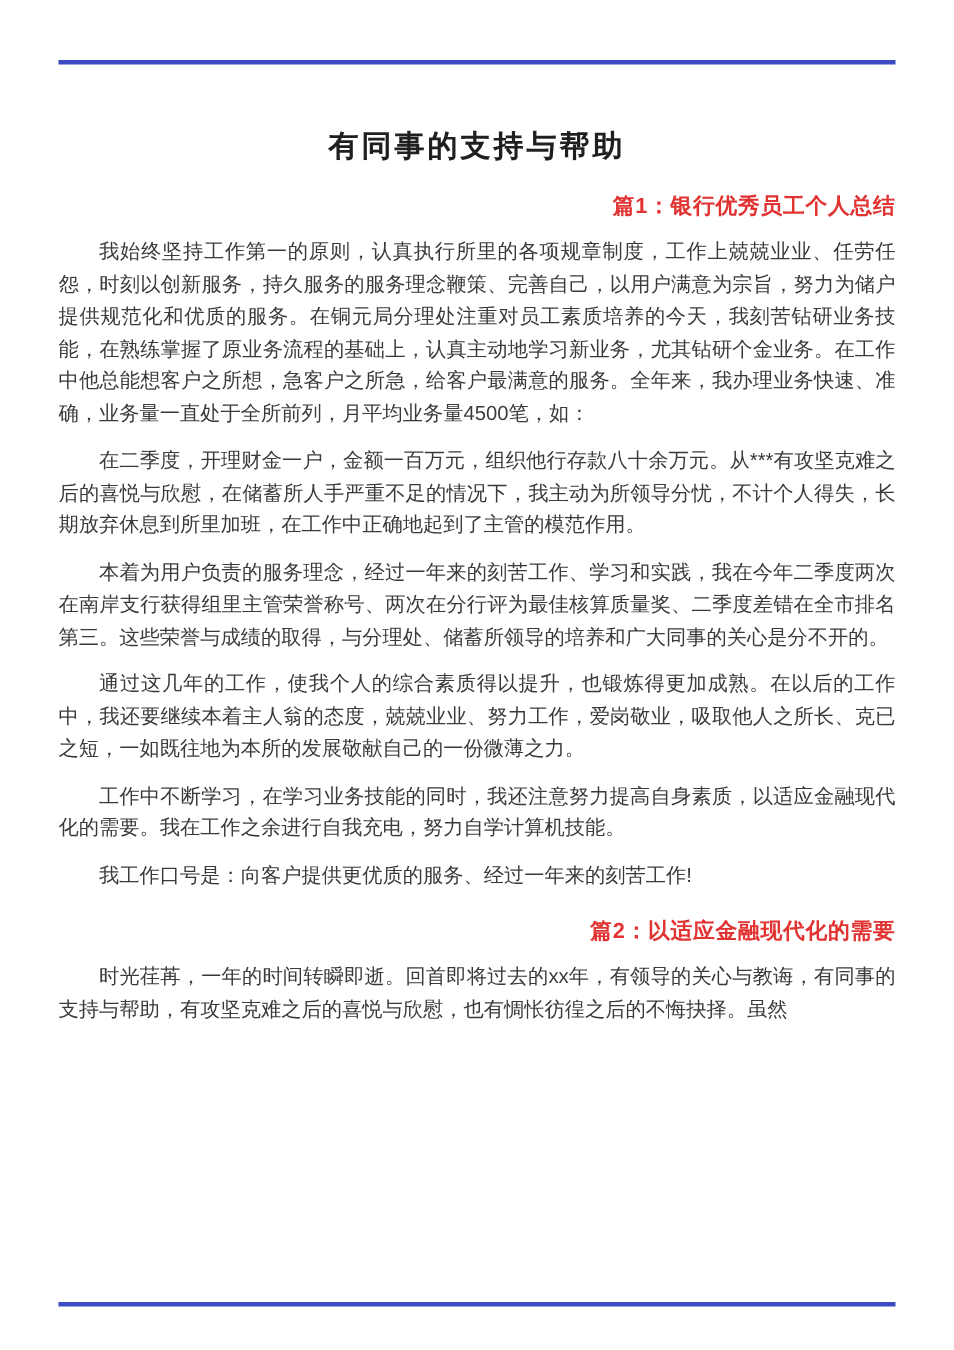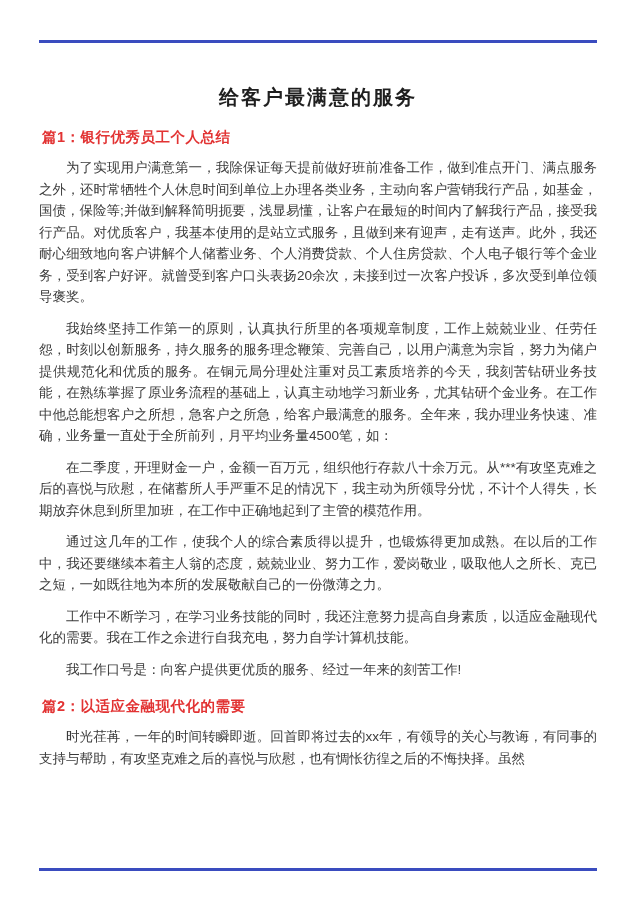--- a/index.html
+++ b/index.html
@@ -34,45 +34,46 @@
     font-weight: bold;
     text-align: center;
     color: #1f1f1f;
     letter-spacing: 2px;
     margin: 10px 0 8px 0;
   }
   h2.section-heading {
     font-size: 14.5px;
     font-weight: bold;
     color: var(--heading-red, #e23333);
-    margin: 17px 0 5px 3px;
+    margin: 17px 0 5px 13px;
     letter-spacing: 0.5px;
+    text-align: right;
   }
   p.para {
     font-size: 13.5px;
     line-height: 21.5px;
     text-indent: 2em;
     text-align: justify;
     color: #3a3a3a;
     margin: 10px 0;
   }
 </style>
 </head>
 <body>
 
 <div class="page">
   <div class="rule top"></div>
 
   <div class="content">
-    <h1 class="doc-title">给客户最满意的服务</h1>
+    <h1 class="doc-title">有同事的支持与帮助</h1>
 
     <h2 class="section-heading">篇1：银行优秀员工个人总结</h2>
-    <p class="para">为了实现用户满意第一，我除保证每天提前做好班前准备工作，做到准点开门、满点服务之外，还时常牺牲个人休息时间到单位上办理各类业务，主动向客户营销我行产品，如基金，国债，保险等;并做到解释简明扼要，浅显易懂，让客户在最短的时间内了解我行产品，接受我行产品。对优质客户，我基本使用的是站立式服务，且做到来有迎声，走有送声。此外，我还耐心细致地向客户讲解个人储蓄业务、个人消费贷款、个人住房贷款、个人电子银行等个金业务，受到客户好评。就曾受到客户口头表扬20余次，未接到过一次客户投诉，多次受到单位领导褒奖。</p>
     <p class="para">我始终坚持工作第一的原则，认真执行所里的各项规章制度，工作上兢兢业业、任劳任怨，时刻以创新服务，持久服务的服务理念鞭策、完善自己，以用户满意为宗旨，努力为储户提供规范化和优质的服务。在铜元局分理处注重对员工素质培养的今天，我刻苦钻研业务技能，在熟练掌握了原业务流程的基础上，认真主动地学习新业务，尤其钻研个金业务。在工作中他总能想客户之所想，急客户之所急，给客户最满意的服务。全年来，我办理业务快速、准确，业务量一直处于全所前列，月平均业务量4500笔，如：</p>
     <p class="para">在二季度，开理财金一户，金额一百万元，组织他行存款八十余万元。从***有攻坚克难之后的喜悦与欣慰，在储蓄所人手严重不足的情况下，我主动为所领导分忧，不计个人得失，长期放弃休息到所里加班，在工作中正确地起到了主管的模范作用。</p>
+    <p class="para">本着为用户负责的服务理念，经过一年来的刻苦工作、学习和实践，我在今年二季度两次在南岸支行获得组里主管荣誉称号、两次在分行评为最佳核算质量奖、二季度差错在全市排名第三。这些荣誉与成绩的取得，与分理处、储蓄所领导的培养和广大同事的关心是分不开的。</p>
     <p class="para">通过这几年的工作，使我个人的综合素质得以提升，也锻炼得更加成熟。在以后的工作中，我还要继续本着主人翁的态度，兢兢业业、努力工作，爱岗敬业，吸取他人之所长、克已之短，一如既往地为本所的发展敬献自己的一份微薄之力。</p>
     <p class="para">工作中不断学习，在学习业务技能的同时，我还注意努力提高自身素质，以适应金融现代化的需要。我在工作之余进行自我充电，努力自学计算机技能。</p>
     <p class="para">我工作口号是：向客户提供更优质的服务、经过一年来的刻苦工作!</p>
 
     <h2 class="section-heading">篇2：以适应金融现代化的需要</h2>
     <p class="para">时光荏苒，一年的时间转瞬即逝。回首即将过去的xx年，有领导的关心与教诲，有同事的支持与帮助，有攻坚克难之后的喜悦与欣慰，也有惆怅彷徨之后的不悔抉择。虽然</p>
   </div>
 
   <div class="rule bottom"></div>
 </div>

